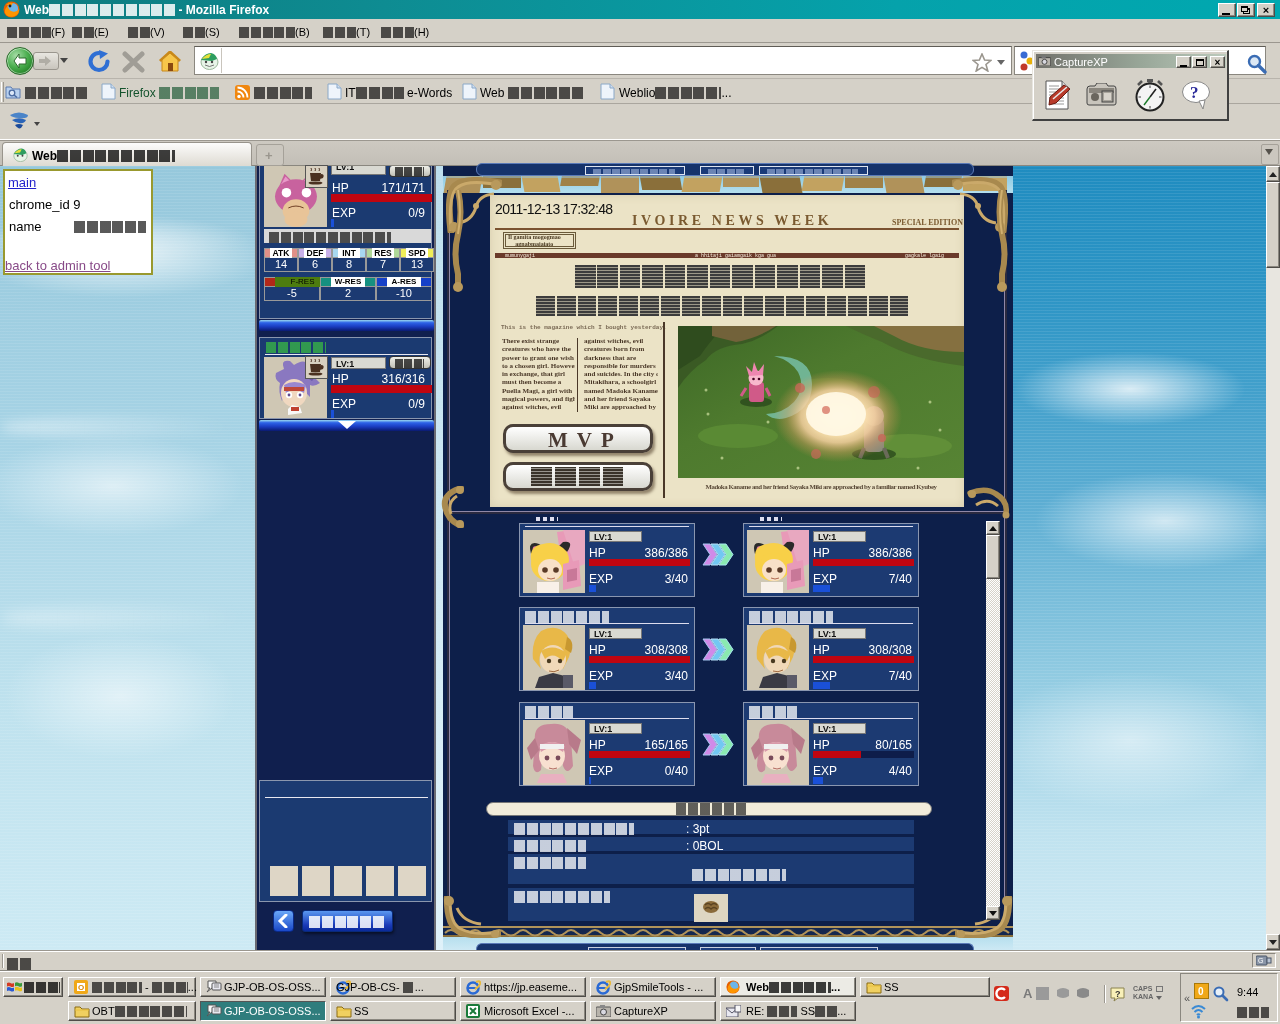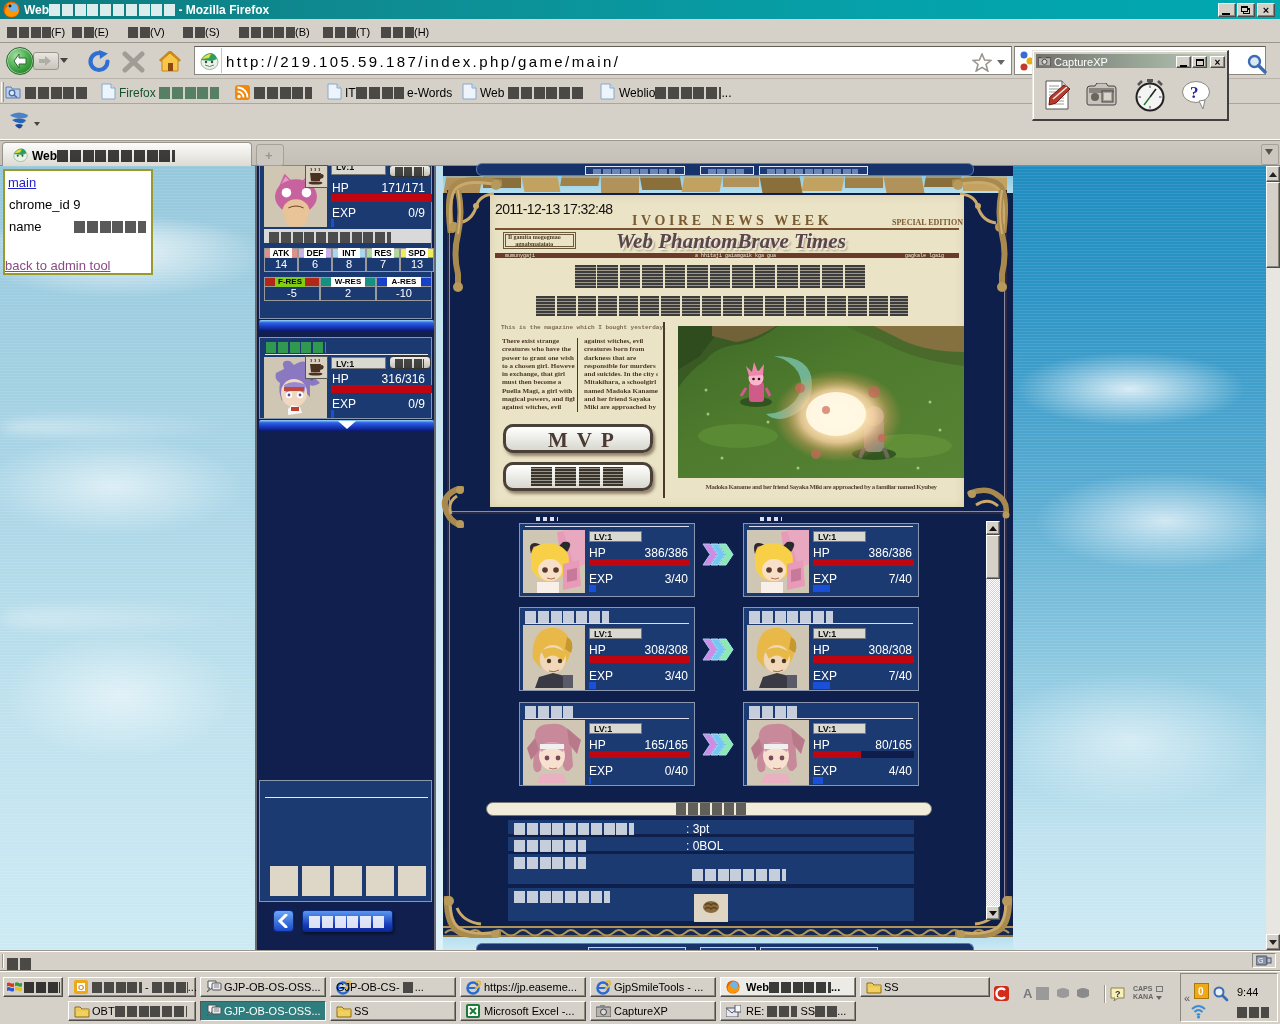--- a/index.html
+++ b/index.html
@@ -67,21 +67,20 @@
 <div class="a" style="left:194px;top:46px;width:818px;height:29px;background:#fff;border:1px solid #8a877f;border-top-color:#5f5c56"></div>
 <div class="a" style="left:196px;top:48px;width:26px;height:25px;background:#fff;border-right:1px solid #c9c5bd"></div>
 <svg class="a" style="left:200px;top:51px" width="19" height="19" viewBox="0 0 19 19">
       <ellipse cx="9.5" cy="11" rx="8.5" ry="7.5" fill="#e8f4e8" stroke="#9ab89a"></ellipse>
       <path d="M1 9 Q5 2 11 2 Q16 3 17 8 L12 10 Z" fill="#2e9e60"></path>
       <path d="M2 8 Q6 3 11 3 L9 7 Z" fill="#e8e13a"></path>
       <circle cx="6" cy="11" r="1.2" fill="#444"></circle>
       <circle cx="12" cy="11" r="1.2" fill="#444"></circle>
       <path d="M5 14 Q9.5 17 14 14" fill="none" stroke="#777"></path>
     </svg>
-<div class="a tx" style="left:226px;top:53px;font-size:15px;color:#000;font-family:'Liberation Sans';letter-spacing:2.4px">http://219.105.59.187/index.php/game/main/</div>
 <svg class="a" style="left:972px;top:53px" width="20" height="19" viewBox="0 0 20 19">
       <path d="M10 1 L12.6 7 L19 7.4 L14 11.5 L15.8 18 L10 14.4 L4.2 18 L6 11.5 L1 7.4 L7.4 7 Z" fill="none" stroke="#9a968e" stroke-width="1.6"></path>
     </svg>
 <div class="a" style="left:997px;top:60px;width:0;height:0;border:4px solid transparent;border-top:5px solid #666;border-bottom:none"></div>
 <div class="a" style="left:1014px;top:46px;width:252px;height:29px;background:#fff;border:1px solid #8a877f;border-top-color:#5f5c56"></div>
 <circle class="a"></circle>
 <svg class="a" style="left:1019px;top:50px" width="16" height="22" viewBox="0 0 16 22">
       <circle cx="5" cy="5" r="3.5" fill="#3a6cd4"></circle>
       <circle cx="11" cy="11" r="3.5" fill="#e8b10a"></circle>
       <circle cx="5" cy="17" r="3.5" fill="#c23a2a"></circle>
@@ -226,21 +225,21 @@
           <div class="a" style="left:102px;top:0;width:34px;height:10px;background:#b0d898;border:1px solid #999"></div>
 <div class="a" style="left:108px;top:0;width:22px;height:10px;background:#fff;font-size:8.5px;font-weight:bold;color:#000;text-align:center;line-height:10px;font-family:'Liberation Sans'">RES</div>
 <div class="a" style="left:102px;top:10px;width:34px;height:14px;background:#1c3a72;border:1px solid #999;border-top:none;color:#fff;font-size:11px;text-align:center;line-height:13px">7</div>
           <div class="a" style="left:136px;top:0;width:34px;height:10px;background:#f0ee58;border:1px solid #999"></div>
 <div class="a" style="left:142px;top:0;width:22px;height:10px;background:#fff;font-size:8.5px;font-weight:bold;color:#000;text-align:center;line-height:10px;font-family:'Liberation Sans'">SPD</div>
 <div class="a" style="left:136px;top:10px;width:34px;height:14px;background:#1c3a72;border:1px solid #999;border-top:none;color:#fff;font-size:11px;text-align:center;line-height:13px">13</div>
         </div>
 
   <div class="a" style="left:4px;top:111px;width:169px;height:24px">
 <div class="a" style="left:0px;top:0;width:56px;height:10px;background:#b22818;border:1px solid #999"></div>
-<div class="a" style="left:11px;top:0;width:30px;height:10px;background:#84cc16;font-size:8px;font-weight:bold;color:#000;text-align:center;line-height:10px">F-RES</div>
+<div class="a" style="left:11px;top:0;width:55px;height:10px;background:#4d7c0f;font-size:8px;font-weight:normal;color:#000;text-align:center;line-height:10px">F-RES</div>
 <div class="a" style="left:0px;top:10px;width:56px;height:14px;background:#1c3a72;border:1px solid #999;border-top:none;color:#fff;font-size:11px;text-align:center;line-height:13px">-5</div>
           <div class="a" style="left:56px;top:0;width:56px;height:10px;background:#169080;border:1px solid #999"></div>
 <div class="a" style="left:67px;top:0;width:34px;height:10px;background:#fff;font-size:8px;font-weight:bold;color:#000;text-align:center;line-height:10px">W-RES</div>
 <div class="a" style="left:56px;top:10px;width:56px;height:14px;background:#1c3a72;border:1px solid #999;border-top:none;color:#fff;font-size:11px;text-align:center;line-height:13px">2</div>
           <div class="a" style="left:112px;top:0;width:56px;height:10px;background:#1640c8;border:1px solid #999"></div>
 <div class="a" style="left:123px;top:0;width:34px;height:10px;background:#fff;font-size:8px;font-weight:bold;color:#000;text-align:center;line-height:10px">A-RES</div>
 <div class="a" style="left:112px;top:10px;width:56px;height:14px;background:#1c3a72;border:1px solid #999;border-top:none;color:#fff;font-size:11px;text-align:center;line-height:13px">-10</div>
         </div>
  </div>
 
@@ -429,21 +428,20 @@
       </g>
     </svg>
 
 <div class="a" style="left:490px;top:195px;width:474px;height:312px;background:#ebe3c6;box-shadow:inset 0 0 10px rgba(120,100,60,.18)"></div>
 <div class="a tx" style="left:495px;top:201px;font-size:14px;color:#111;letter-spacing:-.6px">2011-12-13 17:32:48</div>
 <div class="a tx" style="left:632px;top:213px;font-size:14px;font-weight:bold;color:#7a5a30;font-family:'Liberation Serif',serif;letter-spacing:3.6px">IVOIRE NEWS WEEK</div>
 <div class="a tx" style="left:892px;top:218px;font-size:8px;font-weight:bold;color:#7a5a30;font-family:'Liberation Serif',serif">SPECIAL EDITION</div>
 <div class="a" style="left:495px;top:228px;width:464px;height:2px;background:#7a5230"></div>
 <div class="a" style="left:503px;top:232px;width:73px;height:17px;border:1px solid #6a5a3a;box-shadow:inset 0 0 0 1px #ebe3c6, inset 0 0 0 2px #6a5a3a"></div>
 <div class="a tx" style="left:508px;top:234px;font-size:6px;font-weight:bold;color:#4a3a22;font-family:'Liberation Serif',serif;line-height:6.5px;text-align:center">Il gamita mogogmao<br>agnabmaiaiato</div>
-<div class="a tx" style="left:616px;top:229px;font-size:21px;font-weight:bold;font-style:italic;color:#5a4548;font-family:'Liberation Serif',serif;text-shadow:1.5px 1.5px 0 rgba(255,255,255,.7),2.5px 2.5px 2px rgba(90,70,40,.45)">Web PhantomBrave Times</div>
 <div class="a" style="left:495px;top:253px;width:464px;height:5px;background:#6a3a2a"></div>
 <div class="a tx" style="left:505px;top:253px;font-size:5px;color:#f8f0e0;font-family:'Liberation Mono',monospace">mumunygaji</div>
 <div class="a tx" style="left:695px;top:253px;font-size:5px;color:#f8f0e0;font-family:'Liberation Mono',monospace">a hhitaji gaiamgaik kga gua</div>
 <div class="a tx" style="left:905px;top:253px;font-size:5px;color:#f8f0e0;font-family:'Liberation Mono',monospace">gagkale lgaig</div>
 
 <div class="a" style="left:575px;top:265px;width:292px;height:23px;background:repeating-linear-gradient(0deg,rgba(235,227,198,0) 0 2px,rgba(235,227,198,.55) 2px 3px),repeating-linear-gradient(90deg,#3c3c3c 0 20.5px,rgba(0,0,0,0) 20.5px 22.5px)"></div>
 <div class="a" style="left:536px;top:296px;width:374px;height:20px;background:repeating-linear-gradient(0deg,rgba(235,227,198,0) 0 2px,rgba(235,227,198,.55) 2px 3px),repeating-linear-gradient(90deg,#3c3c3c 0 18.8px,rgba(0,0,0,0) 18.8px 20.8px)"></div>
 <div class="a tx" style="left:501px;top:324px;font-size:6px;font-weight:bold;color:#7a6a55;font-family:'Liberation Mono',monospace">This is the magazine which I bought yesterday.</div>
 
 <div class="a" style="left:502px;top:337px;width:73px;height:76px;overflow:hidden;font-size:7px;font-weight:bold;color:#4a3828;font-family:'Liberation Serif',serif;line-height:8.3px;white-space:nowrap">There exist strange<br>creatures who have the<br>power to grant one wish<br>to a chosen girl. However,<br>in exchange, that girl<br>must then become a<br>Puella Magi, a girl with<br>magical powers, and fight<br>against witches, evil</div>

